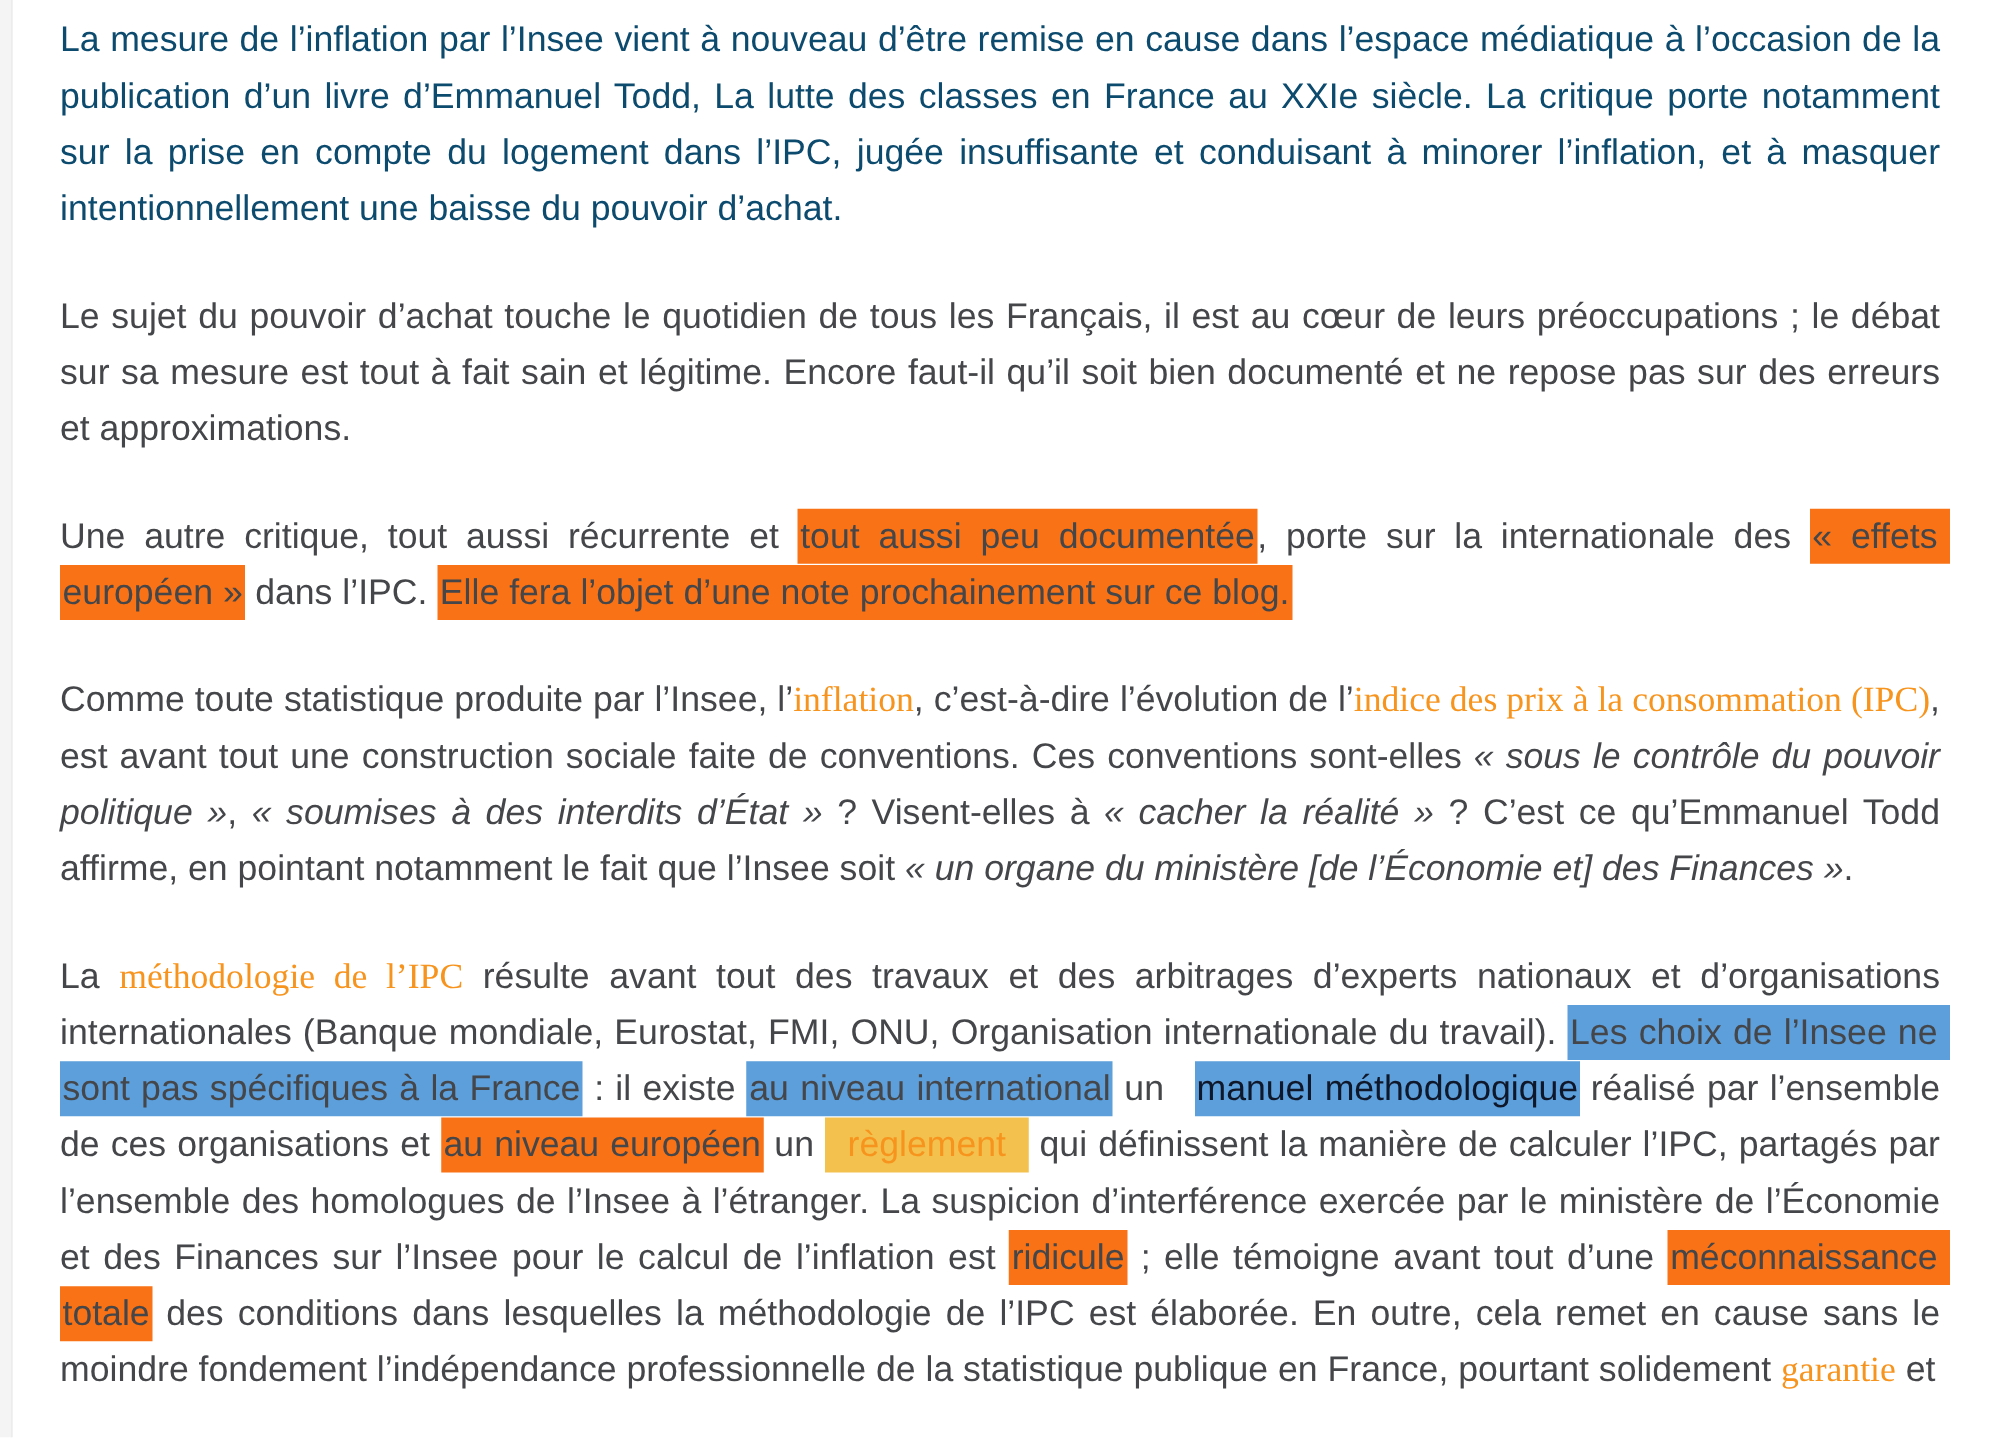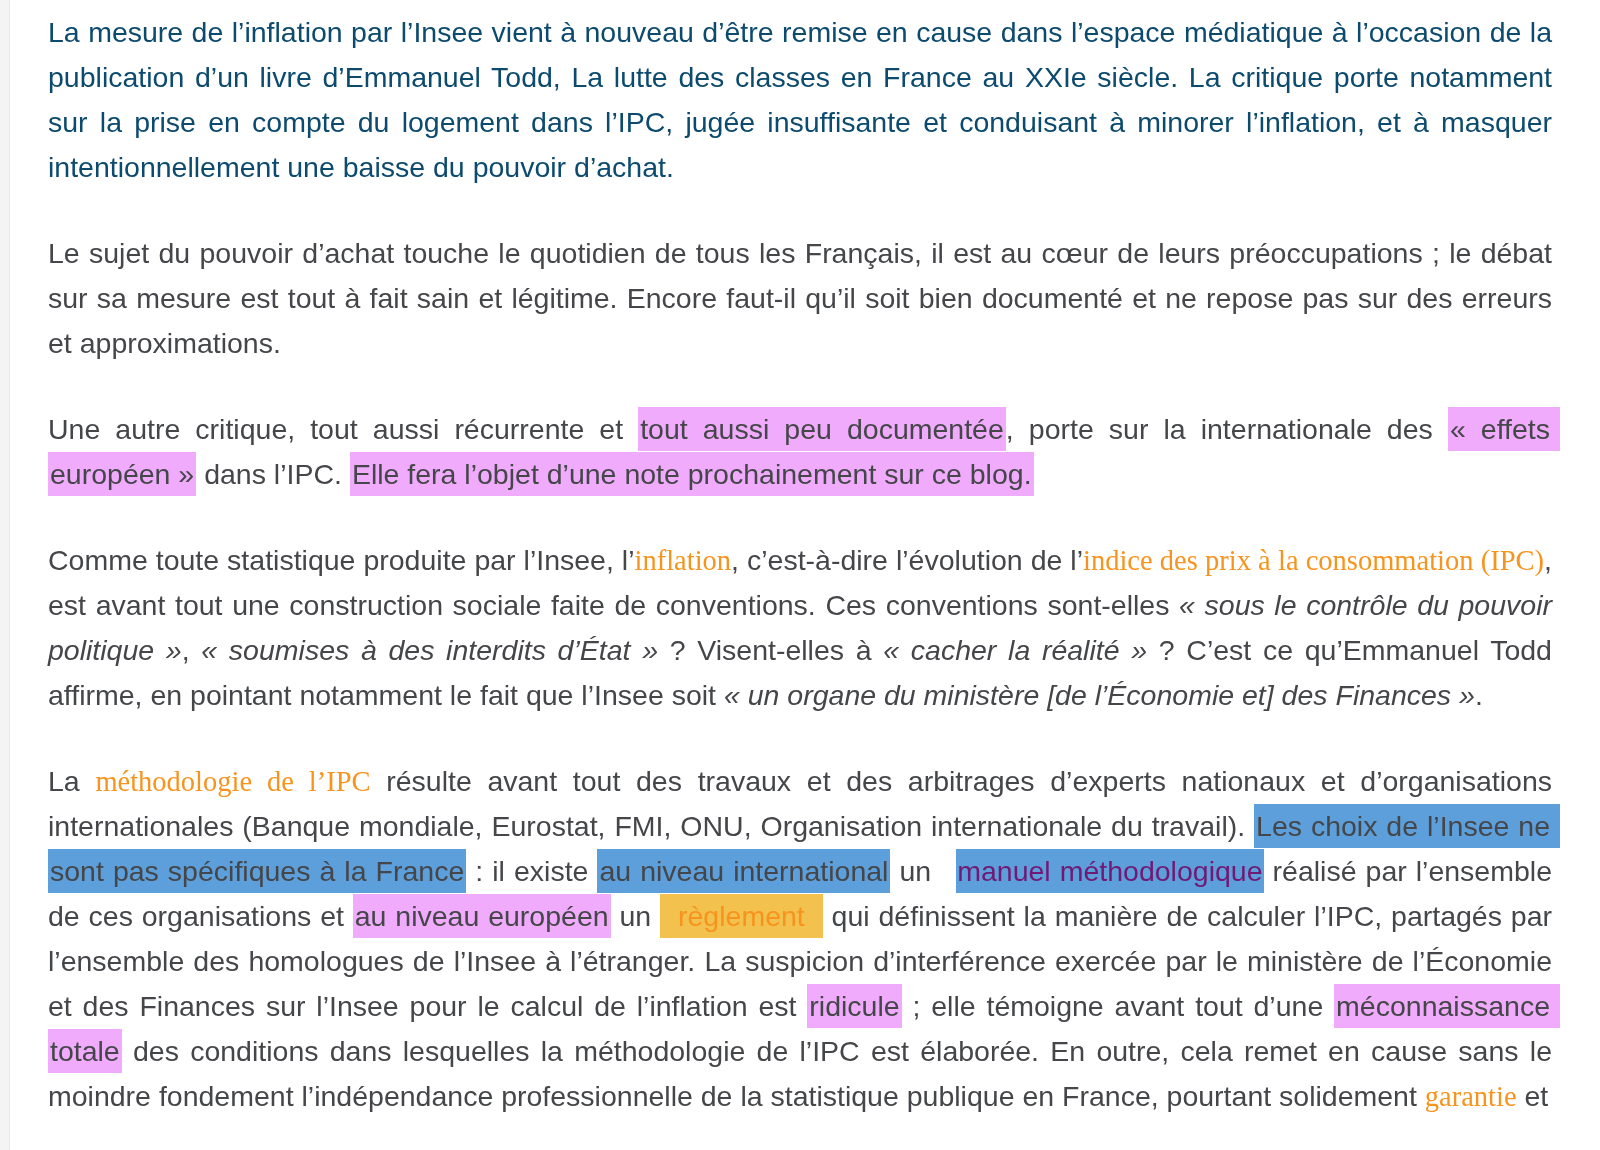--- a/index.html
+++ b/index.html
@@ -37,21 +37,21 @@
   .article p {
     margin: 0 0 41px 0;
   }
   .run { white-space: pre-wrap; }
   .bold {
     font-weight: 400;
     color: #0c4a6e;
   }
   .italic { font-style: italic; }
   .hl-amber {
-    background: #f0abfc;
+    background: #f97316;
     padding: 6px 2px;
     -webkit-box-decoration-break: clone;
     box-decoration-break: clone;
   }
   .hl-blue {
     background: #5c9fdb;
     padding: 6px 2px;
     -webkit-box-decoration-break: clone;
     box-decoration-break: clone;
   }
@@ -64,21 +64,21 @@
   .hl-amber-link {
     background: #f3c14e;
     color: #f7941e;
     padding: 6px 18px;
     cursor: pointer;
     -webkit-box-decoration-break: clone;
     box-decoration-break: clone;
   }
   .hl-blue-link {
     background: #5c9fdb;
-    color: #701a75;
+    color: #0f172a;
     padding: 6px 1px;
     cursor: pointer;
     -webkit-box-decoration-break: clone;
     box-decoration-break: clone;
     margin-left: 16px;
   }
 </style>
 </head>
 <body>
 

